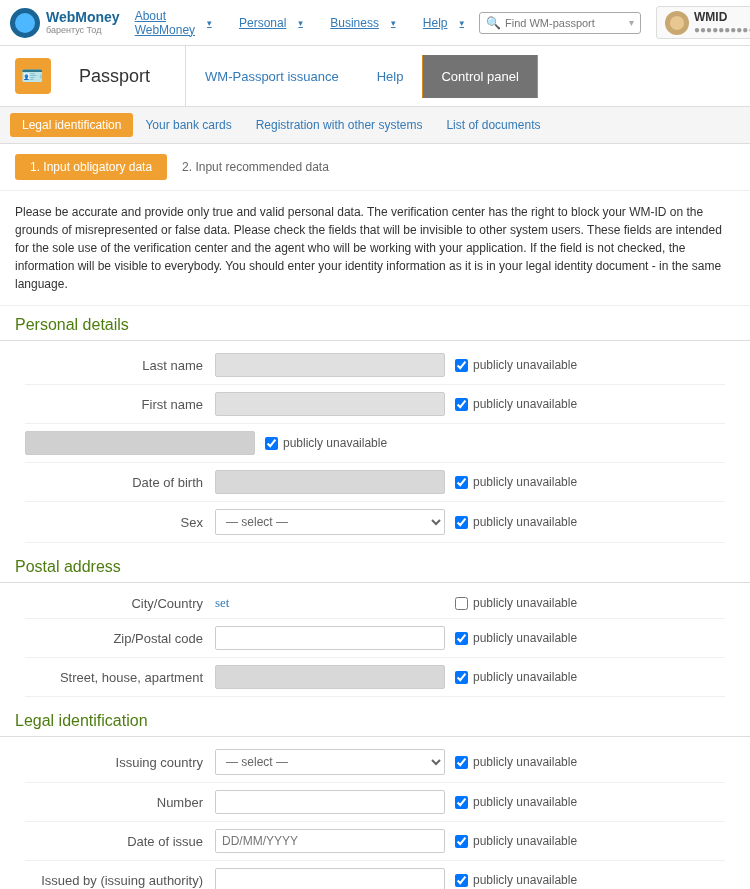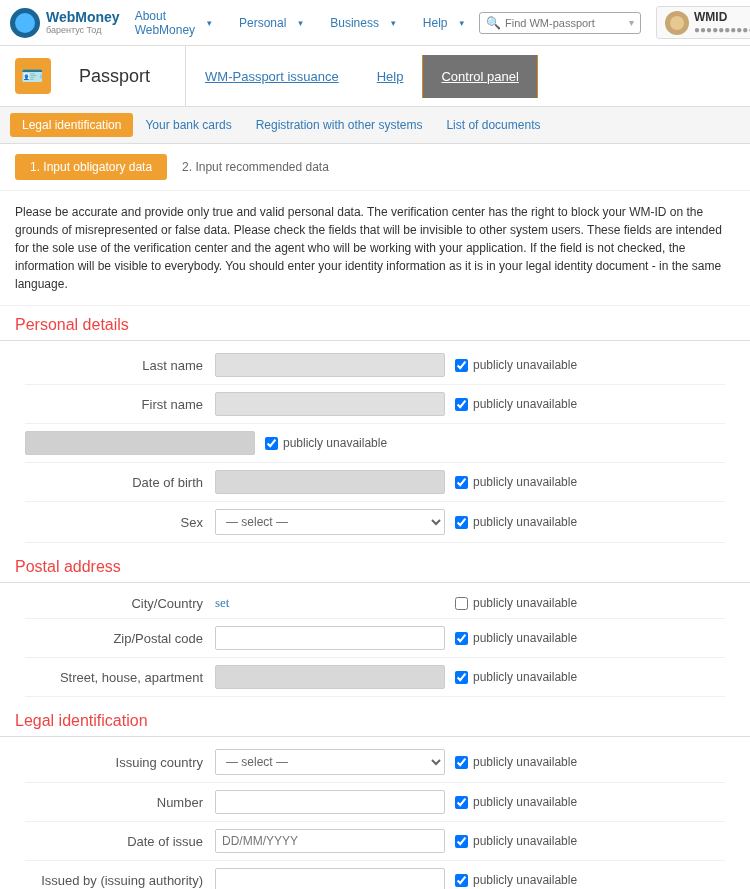--- a/index.html
+++ b/index.html
@@ -13,21 +13,21 @@
       align-items: center;
       padding: 6px 10px;
       gap: 15px;
     }
     .logo-area { display: flex; align-items: center; gap: 6px; }
     .logo-text { font-size: 14px; font-weight: bold; color: #1a6496; line-height: 1.1; }
     .logo-sub { font-size: 9px; color: #888; }
     .logo-icon { width: 30px; height: 30px; border-radius: 50%; background: #1a6496; display: flex; align-items: center; justify-content: center; }
     .logo-icon-inner { width: 20px; height: 20px; border-radius: 50%; background: #4db8ff; }
     .top-nav-links { display: flex; gap: 12px; align-items: center; font-size: 12px; color: #337ab7; flex: 1; }
-    .top-nav-links span { cursor: pointer; color: #337ab7; }
+    .top-nav-links span { cursor: pointer; color: #337ab7; text-decoration: underline; }
     .nav-arrow { font-size: 9px; color: #666; }
     .search-box {
       display: flex; align-items: center; border: 1px solid #aaa; border-radius: 3px;
       padding: 3px 6px; gap: 4px; width: 170px; background: #fff;
     }
     .search-box input { border: none; outline: none; font-size: 11px; color: #999; width: 120px; }
     .search-box-arrow { color: #aaa; font-size: 10px; }
     .wmid-area {
       display: flex; align-items: center; gap: 5px; border: 1px solid #ddd;
       border-radius: 3px; padding: 3px 8px; background: #f9f9f9;
@@ -49,21 +49,21 @@
     }
     .passport-icon {
       width: 36px; height: 36px; background: #f0a030; border-radius: 4px;
       display: flex; align-items: center; justify-content: center;
     }
     .passport-icon-inner { font-size: 18px; }
     .passport-title { font-size: 18px; color: #333; font-weight: normal; padding: 0 20px; }
     .passport-tabs { display: flex; align-items: stretch; }
     .passport-tab {
       padding: 14px 18px; font-size: 13px; color: #337ab7; cursor: pointer;
-      border-left: 1px solid transparent; border-right: 1px solid transparent; text-decoration: underline;
+      border-left: 1px solid transparent; border-right: 1px solid transparent;
     }
     .passport-tab.active {
       background: #737373; color: #fff; border-left: 1px solid #d4891a;
       border-right: 1px solid #d4891a;
     }
 
     
     .sub-nav {
       display: flex; gap: 0; padding: 6px 10px; background: #f5f5f5;
       border-bottom: 1px solid #ddd; align-items: center;
@@ -89,21 +89,21 @@
     .step-tab:not(.active) { color: #666; }
 
     
     .info-text {
       padding: 12px 15px; font-size: 12px; color: #333; line-height: 1.5;
       border-bottom: 1px solid #eee; background: #fff;
     }
 
     
     .section-title {
-      font-size: 16px; color: #ef4444; font-weight: normal;
+      font-size: 16px; color: #4d7c0f; font-weight: normal;
       padding: 10px 15px 6px 15px; border-bottom: 1px solid #ddd;
     }
 
     
     .form-area { padding: 5px 25px; background: #fff; }
     .form-row {
       display: flex; align-items: center; padding: 7px 0;
       border-bottom: 1px solid #f0f0f0;
     }
     .form-label {

